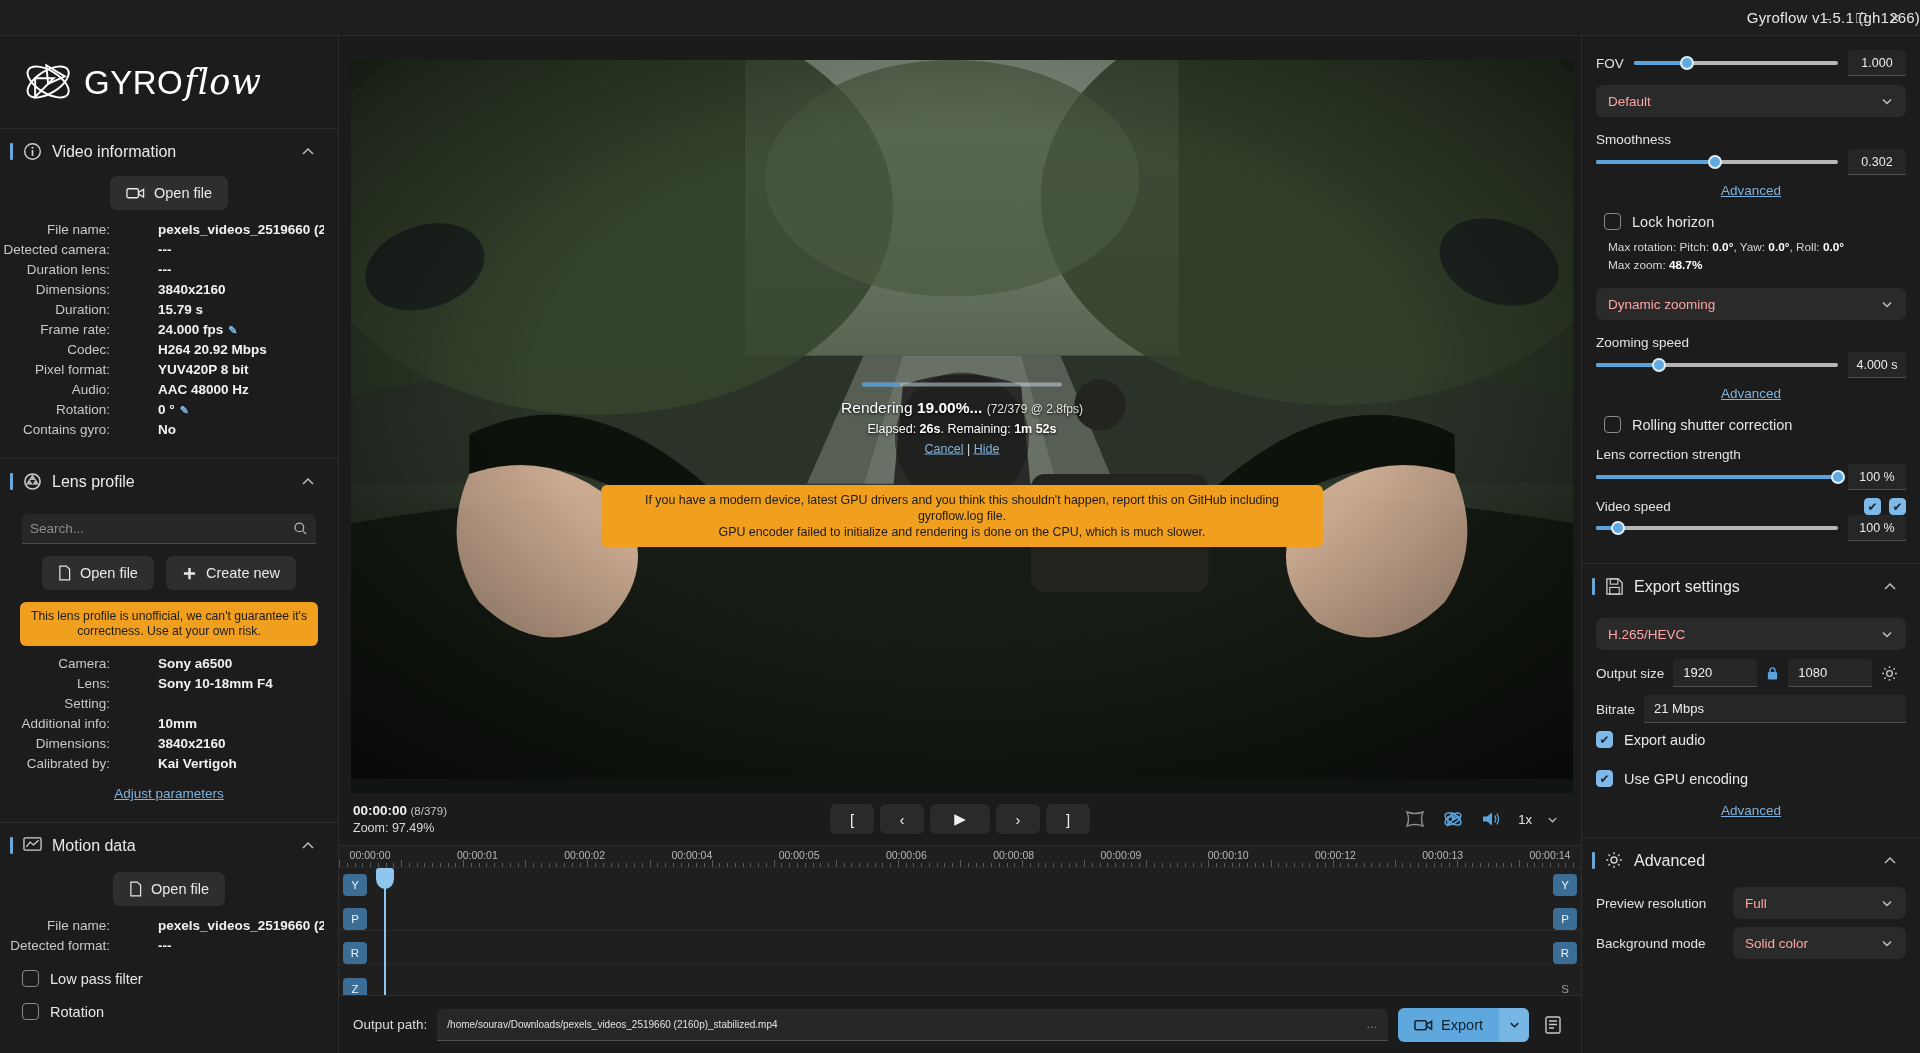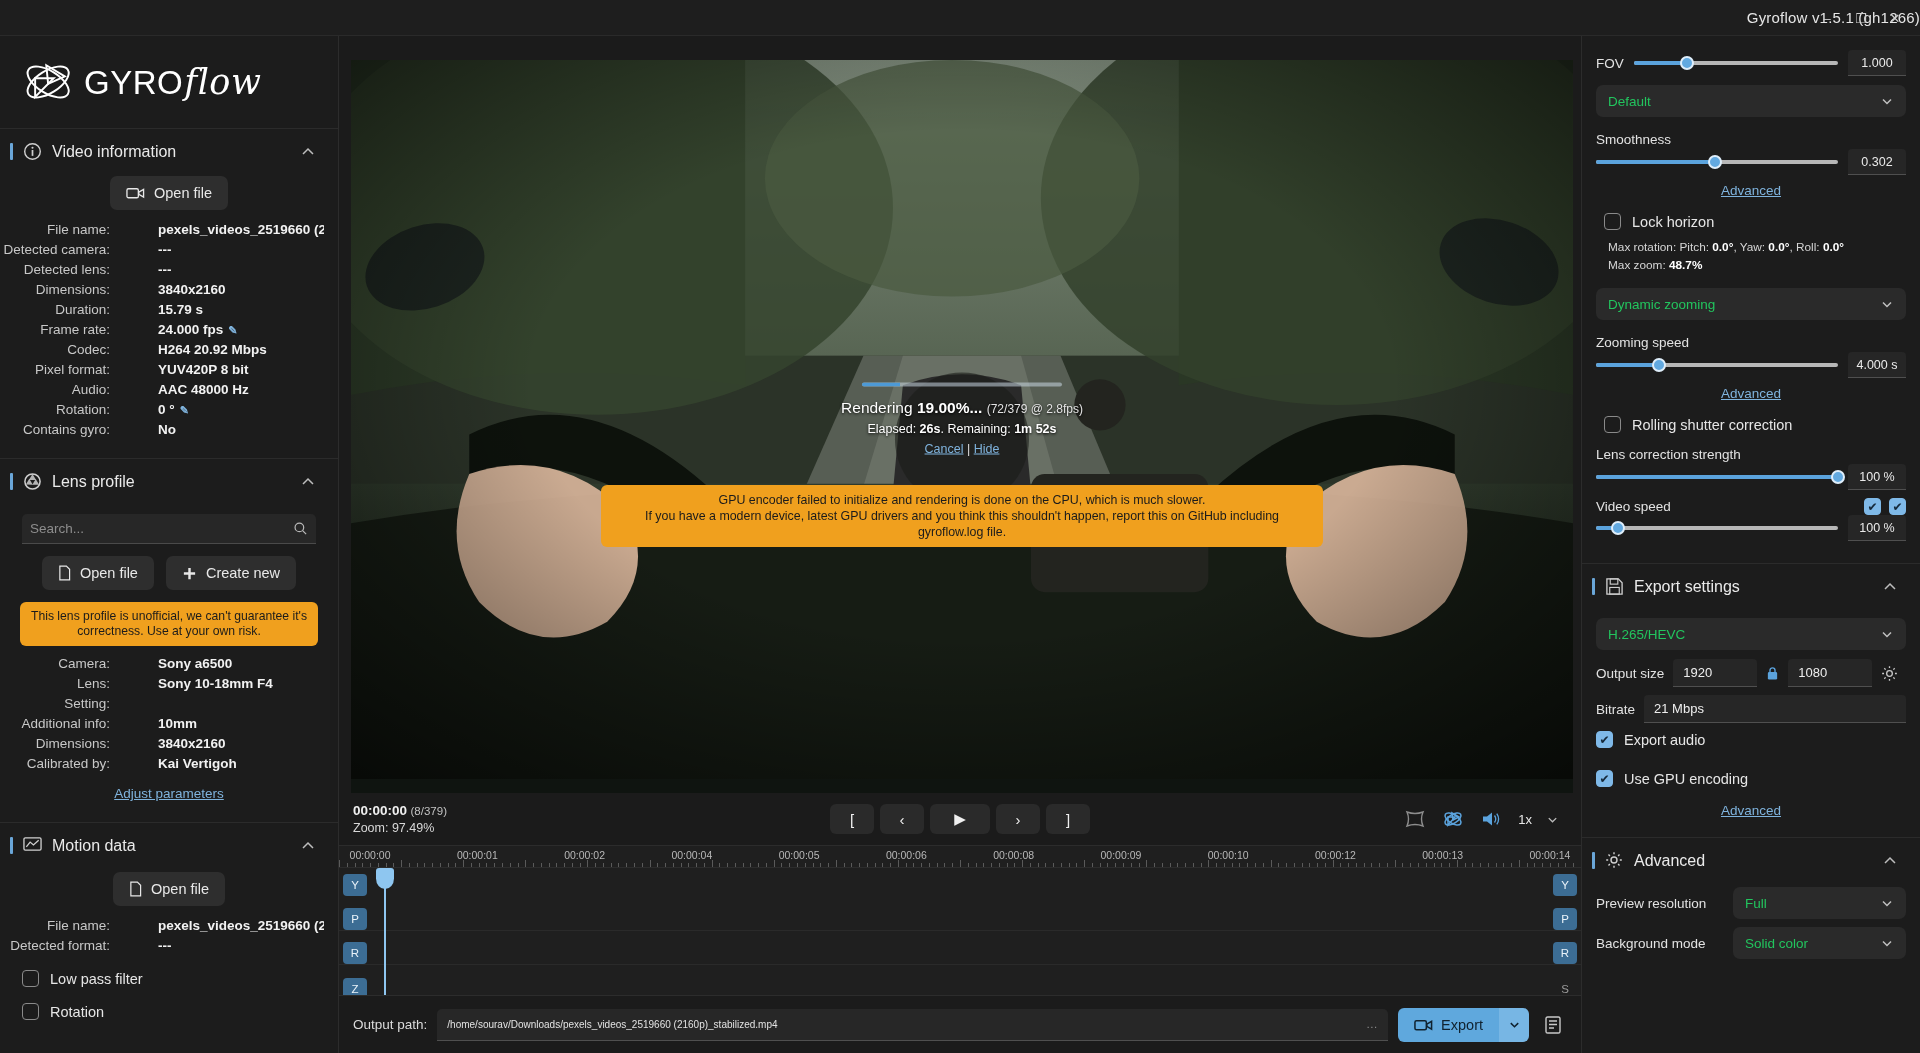--- a/index.html
+++ b/index.html
@@ -171,21 +171,21 @@
   .strack { position: absolute; left: 0; right: 0; height: 4px; background: #b7b7b7; border-radius: 2px; }
   .sfill { position: absolute; left: 0; height: 4px; background: #5ba3dd; border-radius: 2px; }
   .sknob { position: absolute; width: 14px; height: 14px; background: #62a9e0; border: 2px solid #dfeefa; border-radius: 50%; transform: translateX(-50%); }
   .numfield {
     width: 58px; height: 26px; background: #262626; border-bottom: 1px solid #4f4f4f;
     border-radius: 4px 4px 0 0; font-size: 12.5px; color: #eaeaea;
     display: flex; align-items: center; justify-content: center;
   }
   .dropdown {
     margin: 9px 14px; background: #2a2a2a; border-radius: 7px; height: 32px;
-    display: flex; align-items: center; padding: 0 12px; font-size: 13.5px; color: #22c55e;
+    display: flex; align-items: center; padding: 0 12px; font-size: 13.5px; color: #fca5a5;
   }
   .dropdown .dchev { margin-left: auto; color: #c0c0c0; }
   .infoline { font-size: 11.8px; color: #d6d6d6; padding: 1px 14px 1px 26px; line-height: 16px; }
   .infoline b { color: #fff; }
   .sublabel { font-size: 13.5px; color: #e2e2e2; padding: 6px 14px 2px 14px; }
   .rlink { text-align: center; padding: 6px 0; }
   .seprow { border-top: 1px solid #2b2b2b; margin-top: 10px; }
   .osize { display:flex; align-items:center; gap:9px; padding: 0 14px; }
   .txtfield {
     background: #262626; border-bottom: 1px solid #4f4f4f; border-radius: 4px 4px 0 0;
@@ -263,21 +263,21 @@
         <div id="vi-fields">
             <div class="kv">
               <div class="k">File name:</div>
               <div class="v">pexels_videos_2519660 (2160p).mp4</div>
             </div>
             <div class="kv">
               <div class="k">Detected camera:</div>
               <div class="v">---</div>
             </div>
             <div class="kv">
-              <div class="k">Detected lens:</div>
+              <div class="k">Duration lens:</div>
               <div class="v">---</div>
             </div>
             <div class="kv">
               <div class="k">Dimensions:</div>
               <div class="v">3840x2160</div>
             </div>
             <div class="kv">
               <div class="k">Duration:</div>
               <div class="v">15.79 s</div>
             </div>
@@ -499,22 +499,22 @@
             <b>1m 52s</b>
           </div>
           <div class="render-links">
             <a href="#">Cancel</a>
             <span>|</span>
             <a href="#">Hide</a>
           </div>
         </div>
 
         <div class="gpu-warn">
+          <div>If you have a modern device, latest GPU drivers and you think this shouldn't happen, report this on GitHub including gyroflow.log file.</div>
           <div>GPU encoder failed to initialize and rendering is done on the CPU, which is much slower.</div>
-          <div>If you have a modern device, latest GPU drivers and you think this shouldn't happen, report this on GitHub including gyroflow.log file.</div>
         </div>
       </div>
 
       <div class="playbar">
         <div class="timeinfo">
           <div><span class="t1">00:00:00</span>
                <span class="frames">(8/379)</span></div>
           <div class="t2">Zoom: 97.49%</div>
         </div>
         <div class="transport">

